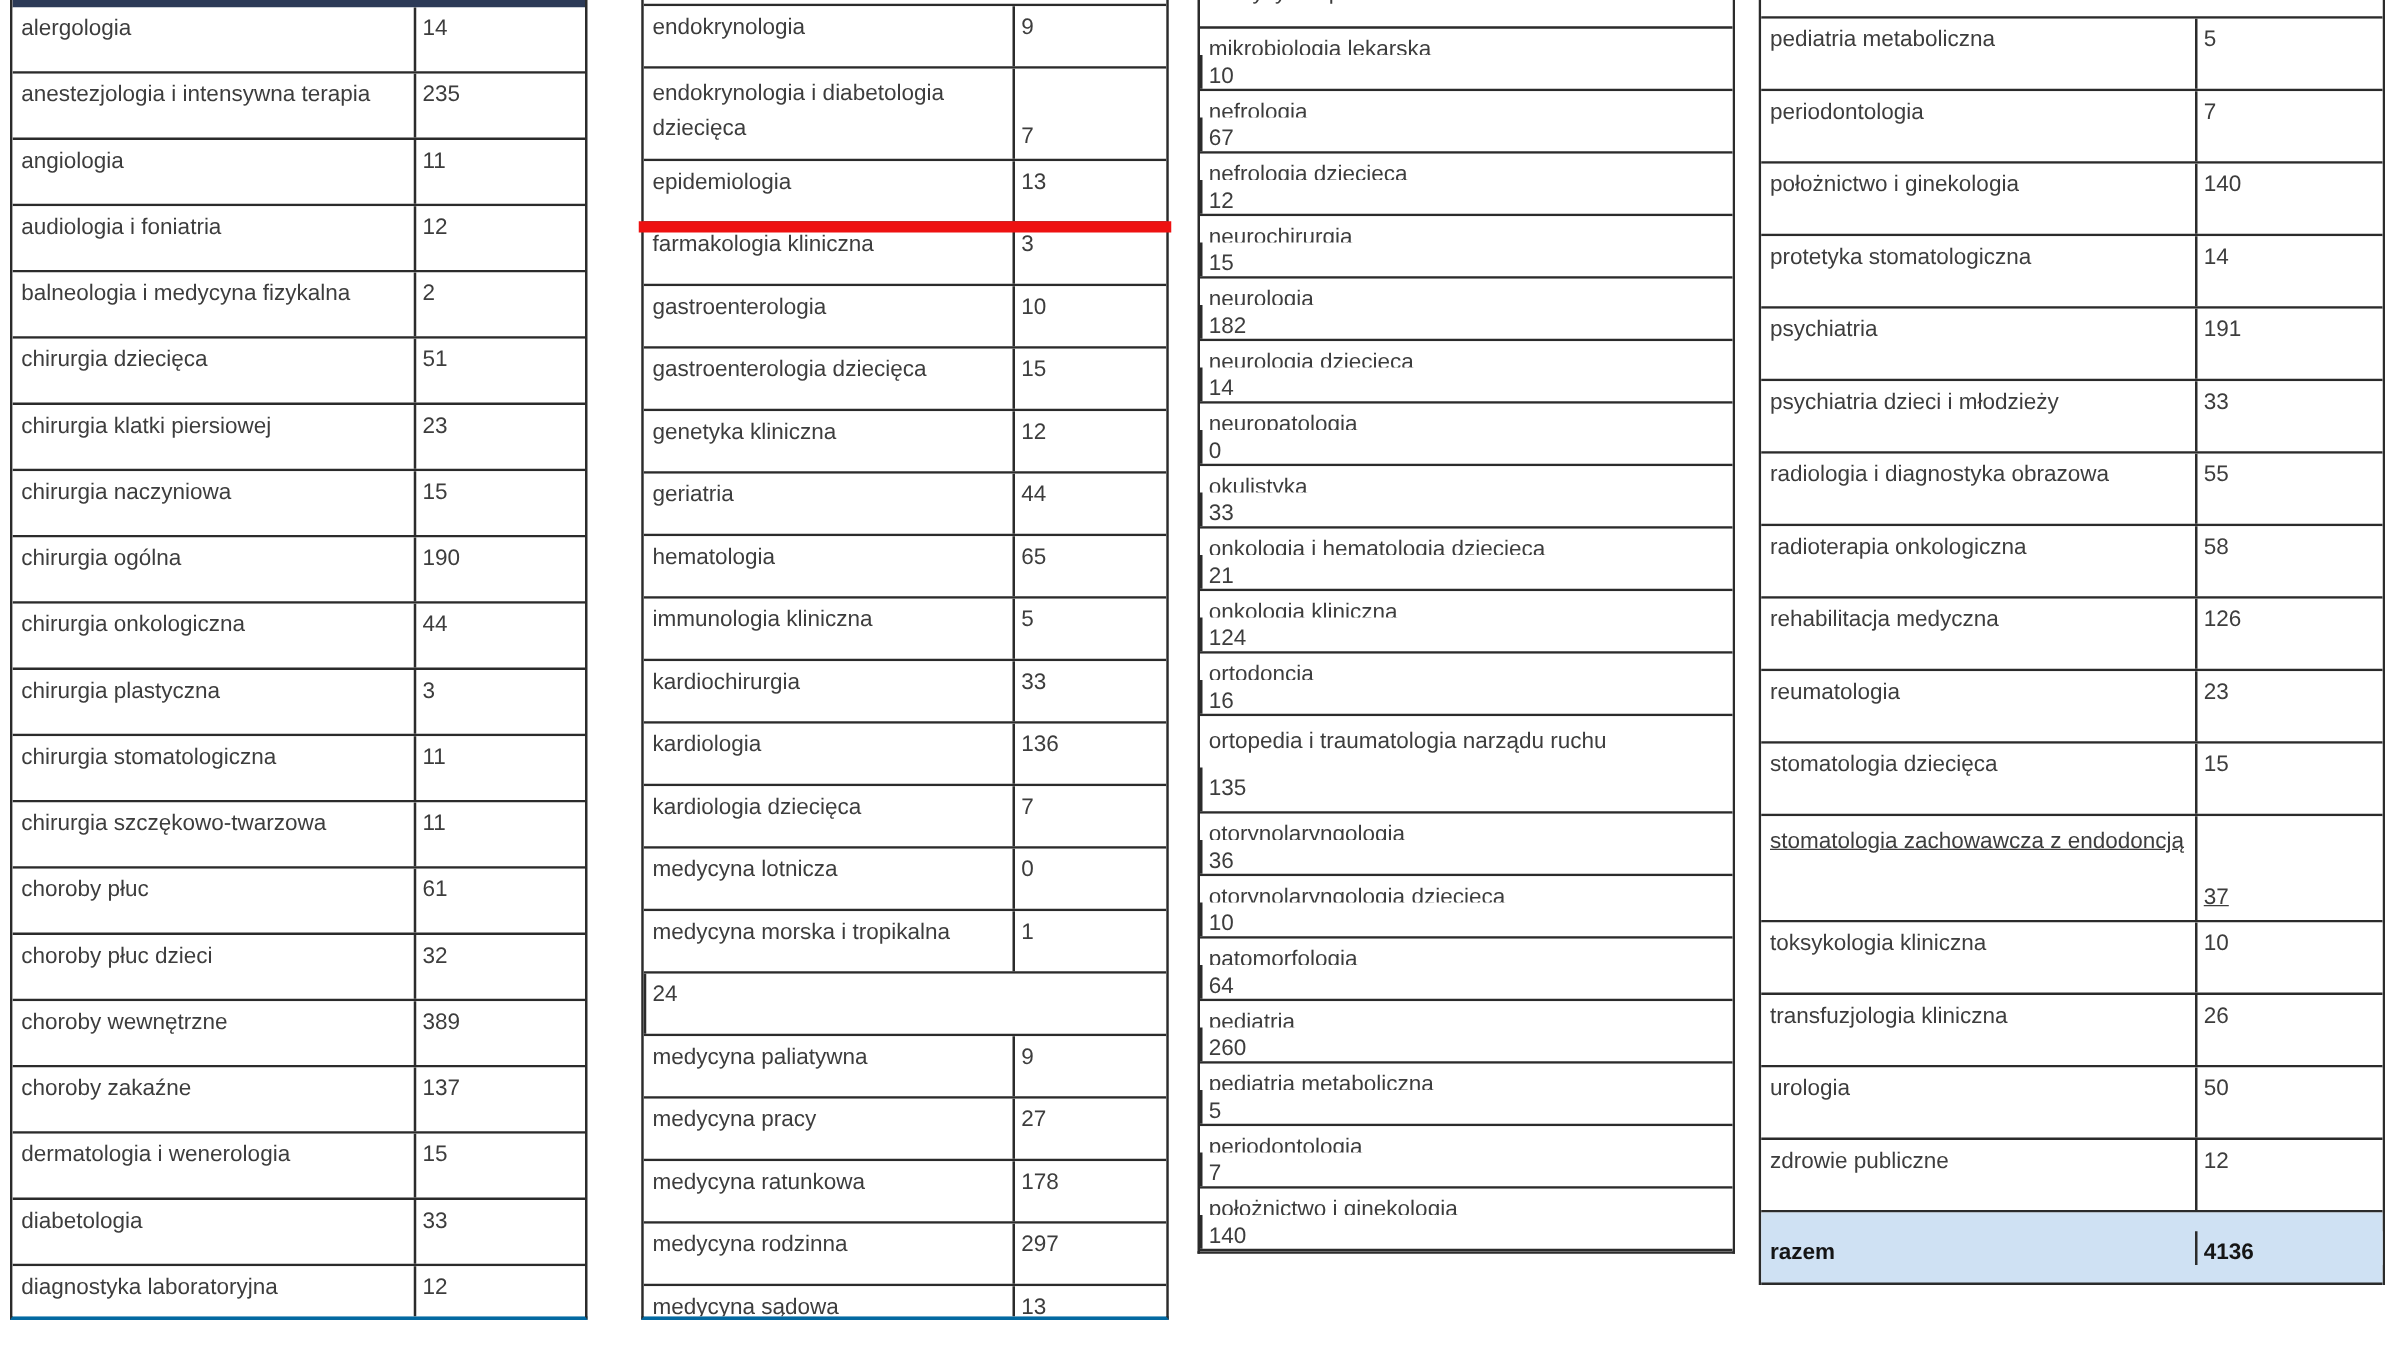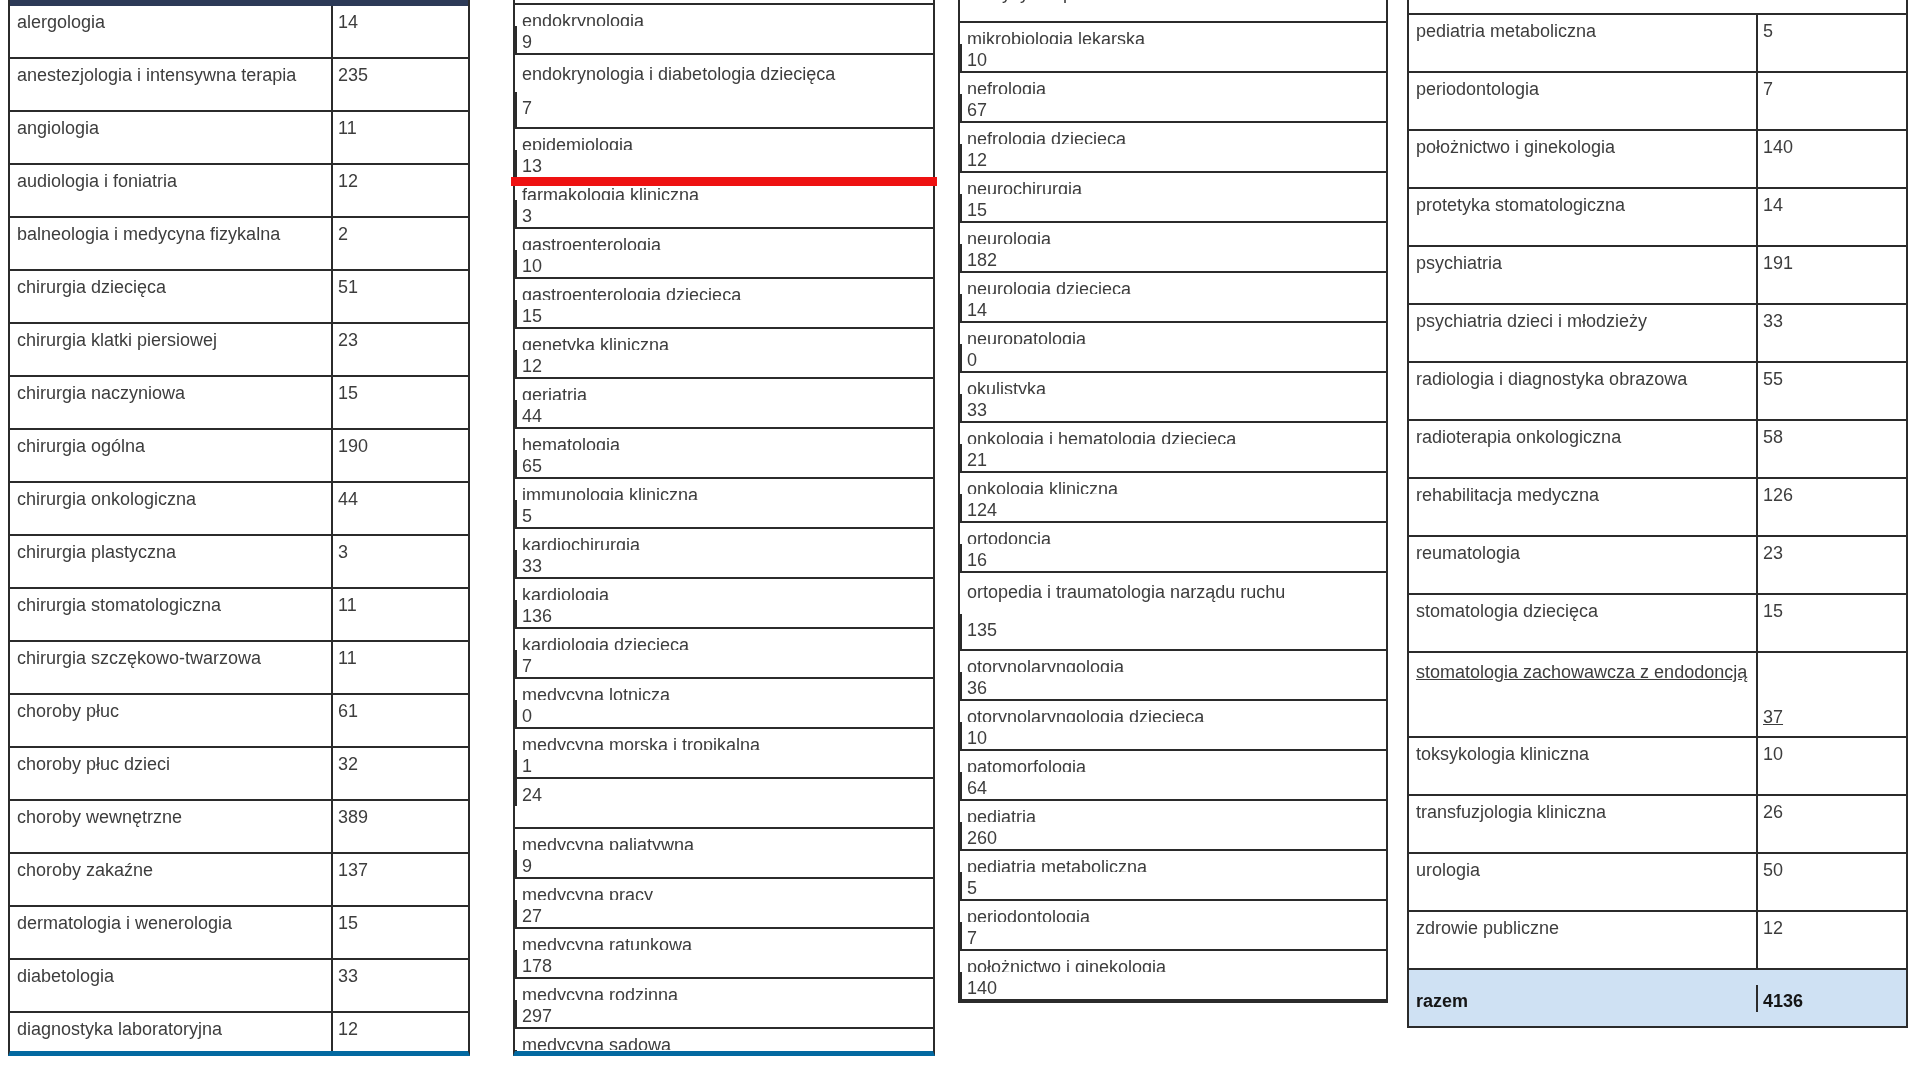--- a/index.html
+++ b/index.html
@@ -11,21 +11,21 @@
     font-size:18px;
     color:#3d3d3d;
   }
   .tbl{
     position:absolute;top:0;
     background:#fff;
     border-left:2px solid #2b2b2b;
     border-right:2px solid #2b2b2b;
     box-sizing:border-box;
   }
-  .tbl.clipped{overflow:hidden;border-bottom:5px solid #0369a1;}
+  .tbl.clipped{overflow:hidden;border-bottom:3px solid #0369a1;}
   .row{
     display:flex;
     border-bottom:2px solid #2b2b2b;
     box-sizing:border-box;
     background:#fff;
   }
   .row .name{
     flex:1;
     padding:6px 4px 0 7px;
     white-space:nowrap;
@@ -37,21 +37,21 @@
     border-left:2px solid #2b2b2b;
     padding:6px 4px 0 5px;
     box-sizing:border-box;
   }
   .row.two .val{display:flex;align-items:flex-end;padding-bottom:8px;}
   
   .t1{left:8px;width:462px;height:1056px;}
   .t1 .row{height:53px;}
   .t1 .val{width:137px;}
   .t2{left:513px;width:422px;height:1056px;}
-  .t2 .row{height:50px;flex-direction:column;}
+  .t2 .row{height:50px;}
   .t2 .row.two{height:74px;}
   .t2 .val{width:123px;}
   .t3{left:958px;width:430px;border-bottom:2px solid #2b2b2b;}
   .t3 .row{height:50px;flex-direction:column;}
   .t3 .row.two{height:78px;}
   .t3 .val{width:126px;}
   .t4{left:1407px;width:501px;}
   .t4 .row{height:58px;}
   .t4 .row.two{height:85px;text-decoration:underline;}
   .t4 .val{width:150px;}

